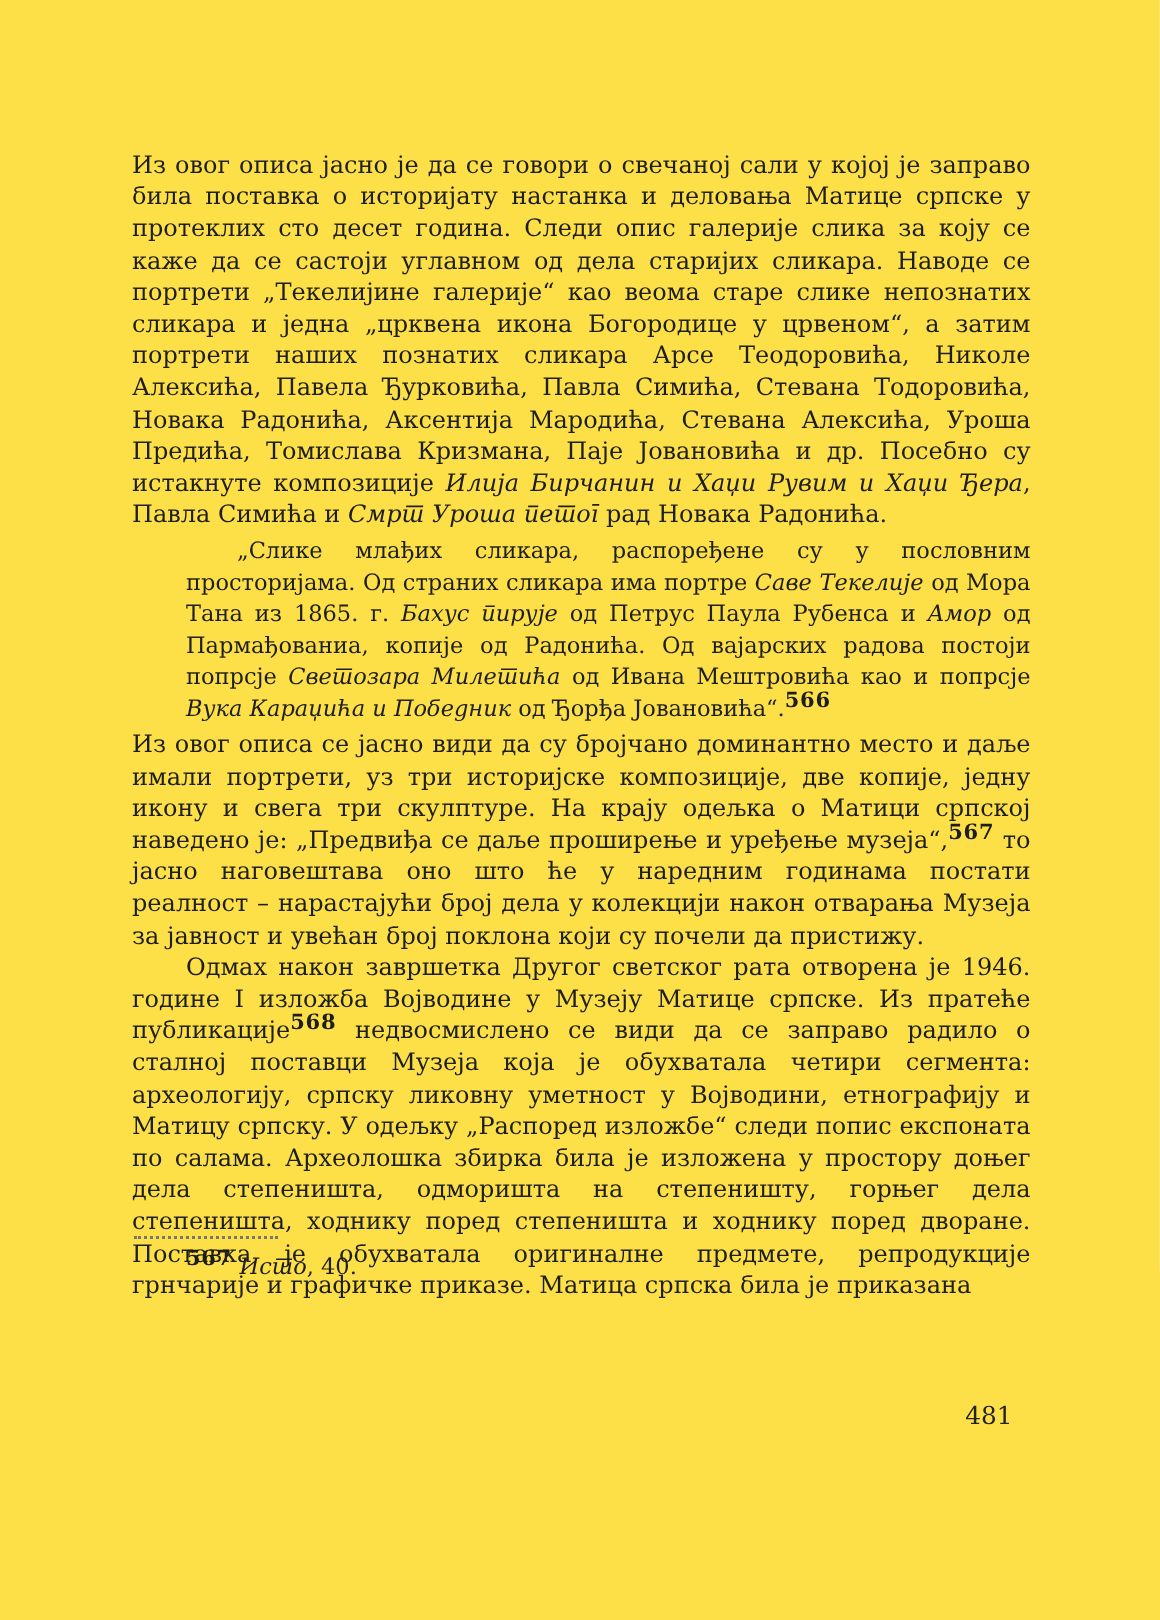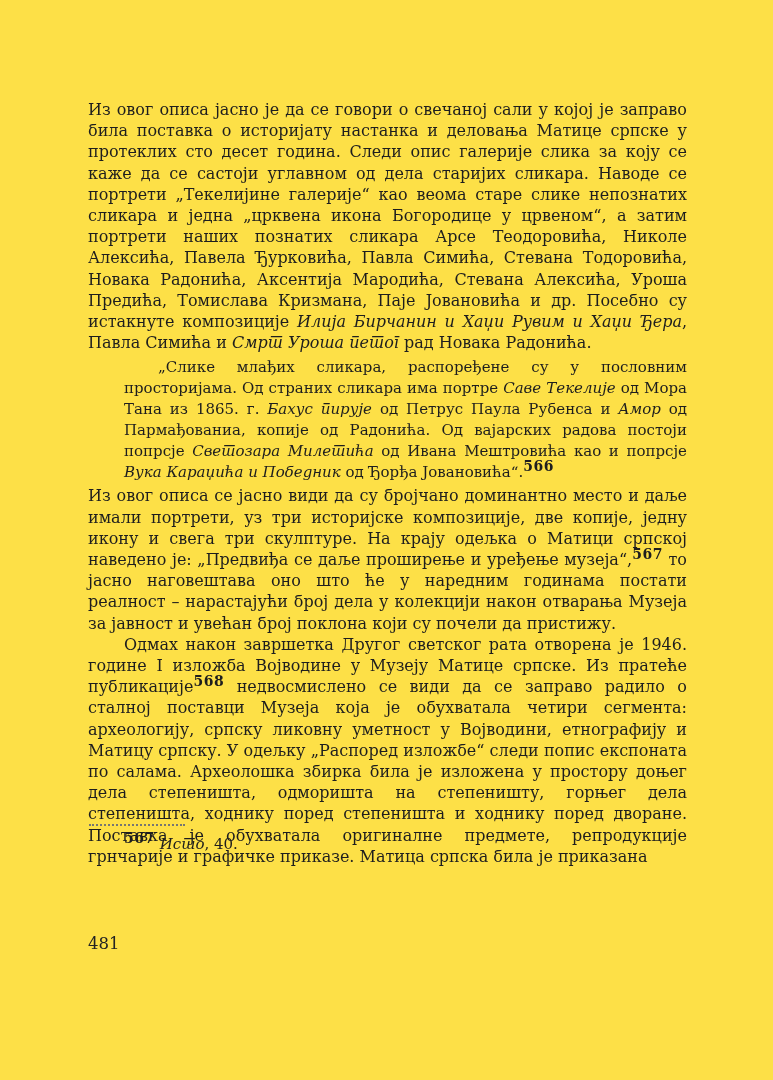--- a/index.html
+++ b/index.html
@@ -73,21 +73,21 @@
     text-indent: 36px;
   }
   p.footnote sup.fn-marker {
     margin-right: 5px;
   }
   .page-number {
     position: absolute;
     top: 934px;
     left: 88px;
     width: 587px;
-    text-align: left;
+    text-align: right;
     font-size: 16.5px;
     color: #232323;
   }
 </style>
 </head>
 <body>
 
 <div class="page">
 
   <main class="text-col" id="text-col">

